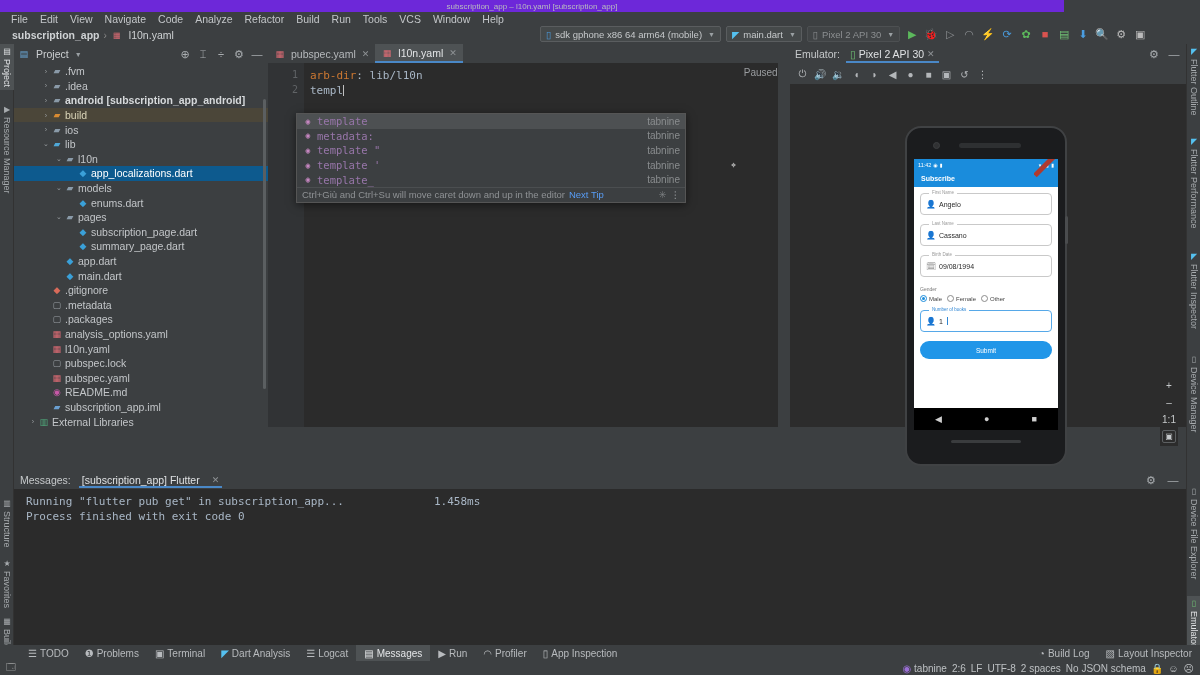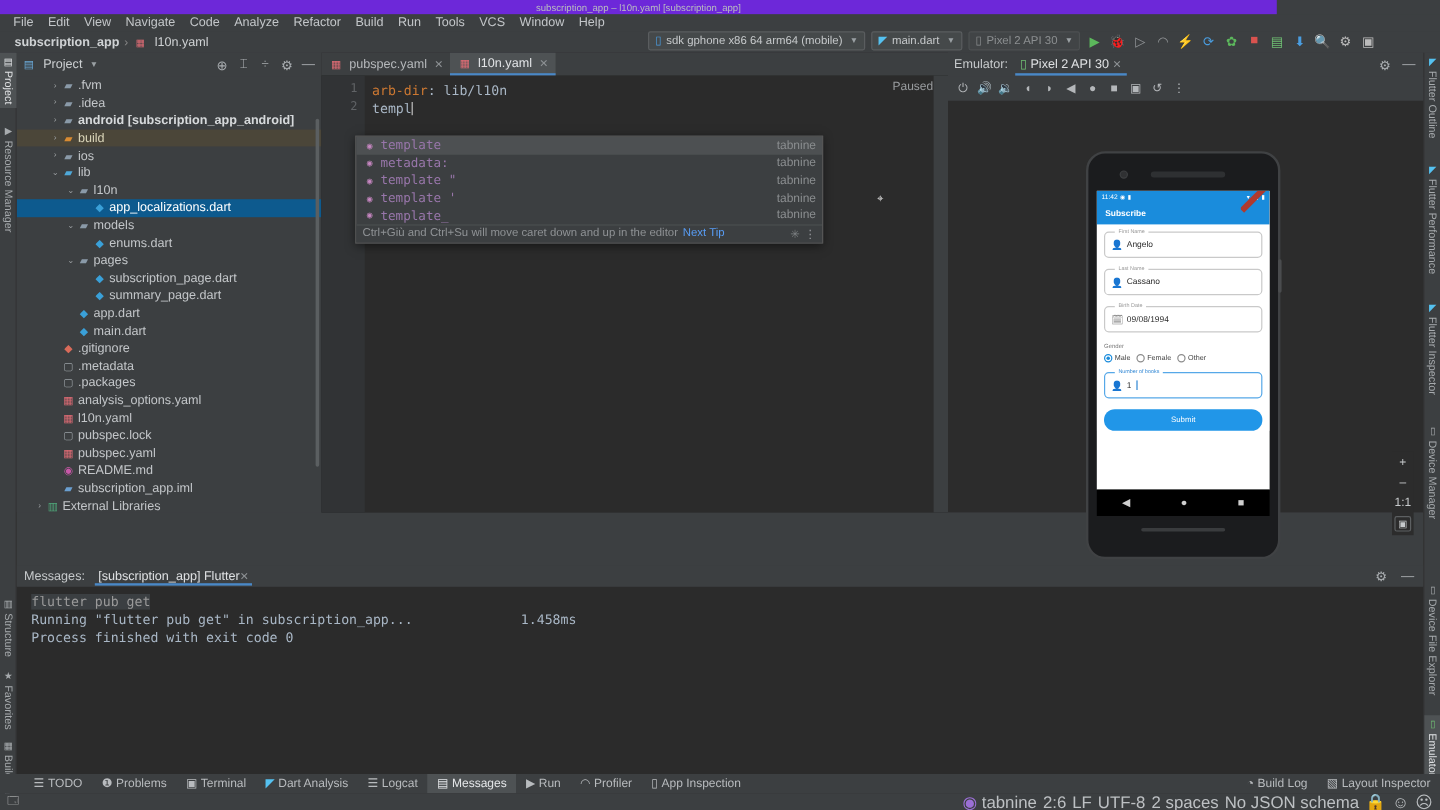--- a/index.html
+++ b/index.html
@@ -198,21 +198,21 @@
              display:flex; flex-direction:column; align-items:center; gap:4px; padding:3px 0; }
   .zbtn { width:14px; height:13px; display:flex; align-items:center; justify-content:center;
           font-size:10px; color:#c6c9cb; }
   .zbtn.box { border:1px solid #5d6062; border-radius:2px; font-size:8px; }
 
   
   .msgpanel { position:absolute; top:427px; left:14px; width:1172px; height:216px; background:#3c3f41;margin-top:44px; }
   .msghdr { height:18px; display:flex; align-items:center; padding:0 6px; gap:8px; }
   .msghdr .lbl2 { font-size:10.5px; color:#c6c9cb; }
   .msgtab { font-size:10.5px; color:#dfe1e3; border-bottom:2px solid #4a88c7; padding:1px 3px 0 3px;
-            display:flex; align-items:center; gap:0; }
+            display:flex; align-items:center; gap:12px; }
   .msghdr .sp { flex:1; }
   .msgbody { position:absolute; top:18px; left:0; width:1172px; height:198px; background:#2b2b2b;
              padding:6px 0 0 12px; font-family:"DejaVu Sans Mono", monospace; font-size:11px; }
   .mline { height:15px; color:#a9b7c6; white-space:pre; }
   .mline .dim { color:#9a9a9a; }
   .mline .hl2 { background:#3b3f42; }
   .mtime { position:absolute; left:408px; color:#a9b7c6; }
 
   
   .bottombar { position:absolute; top:645px; left:0; width:1200px; height:16px;
@@ -220,21 +220,21 @@
   .btab { display:flex; align-items:center; gap:3px; padding:0 8px; height:16px;
           font-size:10px; color:#b8bbbe; }
   .btab.sel { background:#4e5254; color:#e4e6e8; }
   .bottombar .sp { flex:1; }
 
   
   .statusrow { position:absolute; top:661px; left:0; width:1200px; height:14px;
                background:#3c3f41; display:flex; align-items:center; padding:0 6px; gap:5px; }
   .stext { font-size:10px; color:#c0c3c6; }
   .statusrow .sp { flex:1; }
-  .sitem { font-size:14px; color:#bdc0c3; }
+  .sitem { font-size:10px; color:#bdc0c3; }
   .warn-ico { color:#cfcfcf; font-size:9px; }
 </style>
 </head>
 <body>
 
 <div id="app">
 
   <div class="titlebar">
     <span>subscription_app – l10n.yaml [subscription_app]</span>
   </div>
@@ -693,21 +693,20 @@
       <span class="lbl2">Messages:</span>
       <span class="msgtab">
         <span>[subscription_app] Flutter</span>
         <span class="x" style="font-size:9px;color:#8e9295;">✕</span>
       </span>
       <span class="sp"></span>
       <span class="hicon">⚙</span>
       <span class="hicon">—</span>
     </div>
     <div class="msgbody">
-      <div class="mline"><span class="dim hl2">flutter pub get</span></div>
       <div class="mline" style="position:relative;"><span>Running "flutter pub get" in subscription_app...</span><span class="mtime">1.458ms</span></div>
       <div class="mline"><span>Process finished with exit code 0</span></div>
     </div>
   </div>
 
   <div class="bottombar">
     <span class="btab">
         <span>☰</span>
         <span>TODO</span>
       </span>

